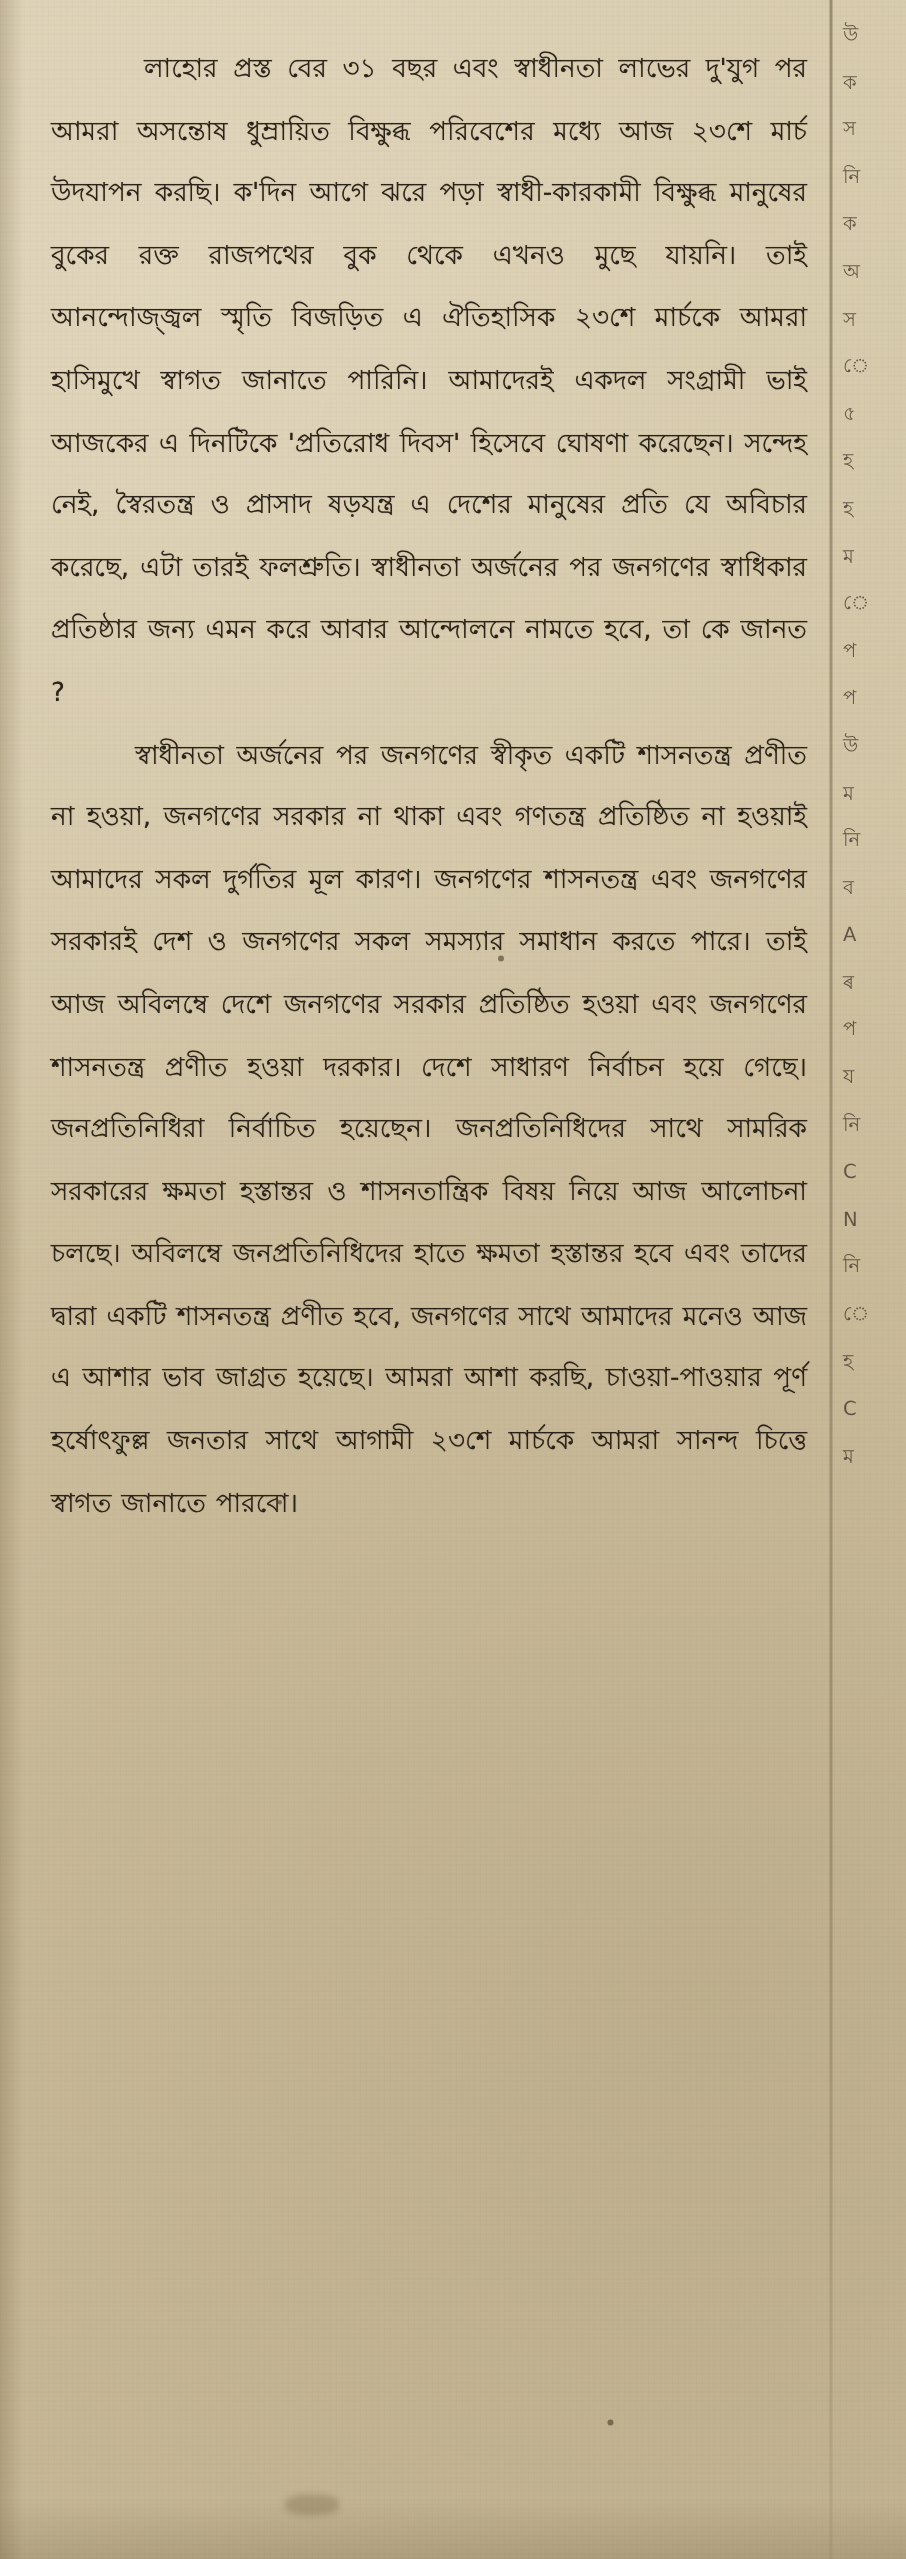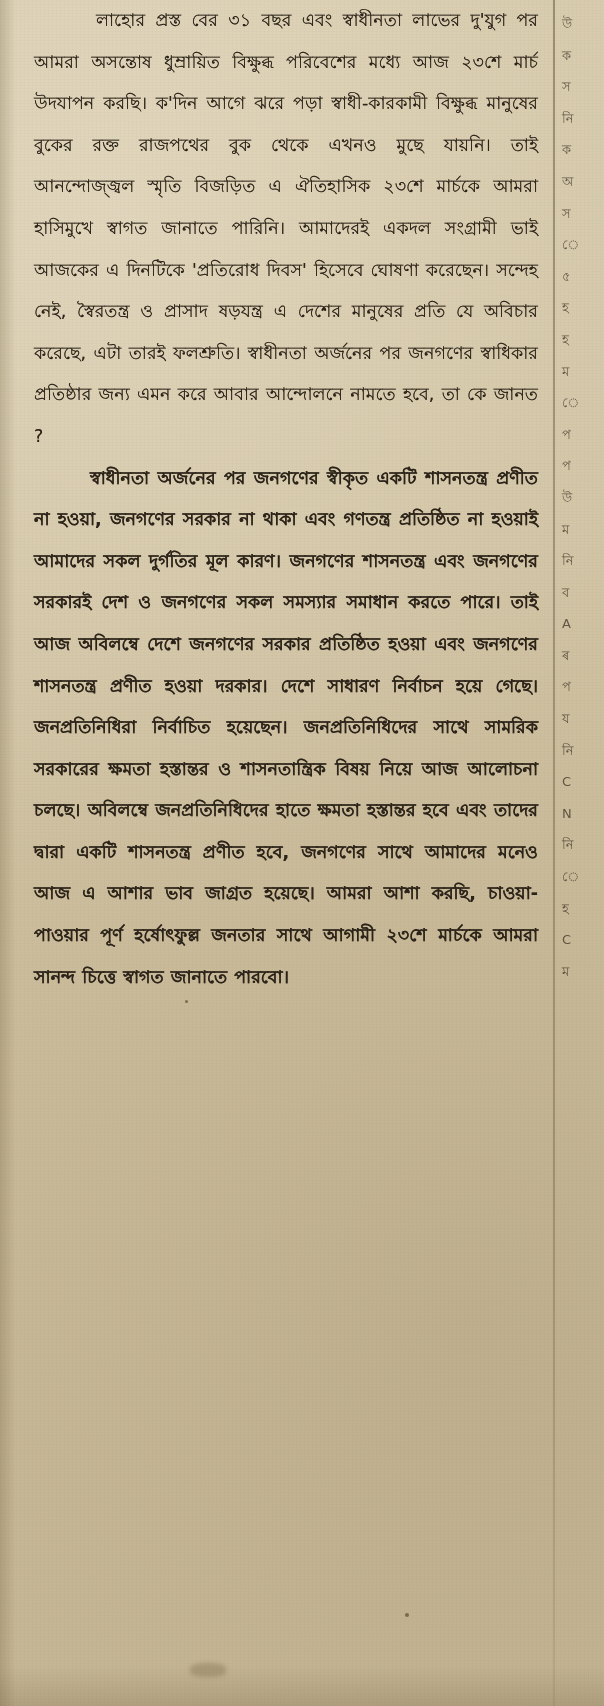--- a/index.html
+++ b/index.html
@@ -33,21 +33,21 @@
     background-image:
       repeating-linear-gradient(0deg, rgba(90,75,45,0.10) 0px, rgba(90,75,45,0.10) 1px, rgba(0,0,0,0) 1px, rgba(0,0,0,0) 3px),
       repeating-linear-gradient(90deg, rgba(90,75,45,0.07) 0px, rgba(90,75,45,0.07) 1px, rgba(0,0,0,0) 1px, rgba(0,0,0,0) 4px);
   }
   .main-column {
     position: absolute;
     left: 0;
     top: 0;
     width: 552px;
     height: 1706px;
-    padding: 0 14px 0 34px;
+    padding: 26px 14px 0 34px;
     box-sizing: border-box;
   }
   .col-divider {
     position: absolute;
     left: 553px;
     top: 0;
     width: 2px;
     height: 1706px;
     background: linear-gradient(to bottom, rgba(80,65,40,0.45), rgba(80,65,40,0.30) 70%, rgba(80,65,40,0.10));
   }
@@ -77,21 +77,20 @@
     font-size: 17.5px;
     line-height: 41.6px;
     text-align: justify;
     text-justify: inter-word;
     word-spacing: 1px;
     text-shadow: 0 0 0.6px rgba(40,30,15,0.55);
   }
   p.para.second {
     margin-top: 0px;
     text-indent: 56px;
-    font-weight: bold;
   }
   p.para.first {
     text-indent: 62px;
   }
   
   .speck {
     position: absolute;
     background: rgba(60,48,25,0.55);
     border-radius: 50%;
   }

